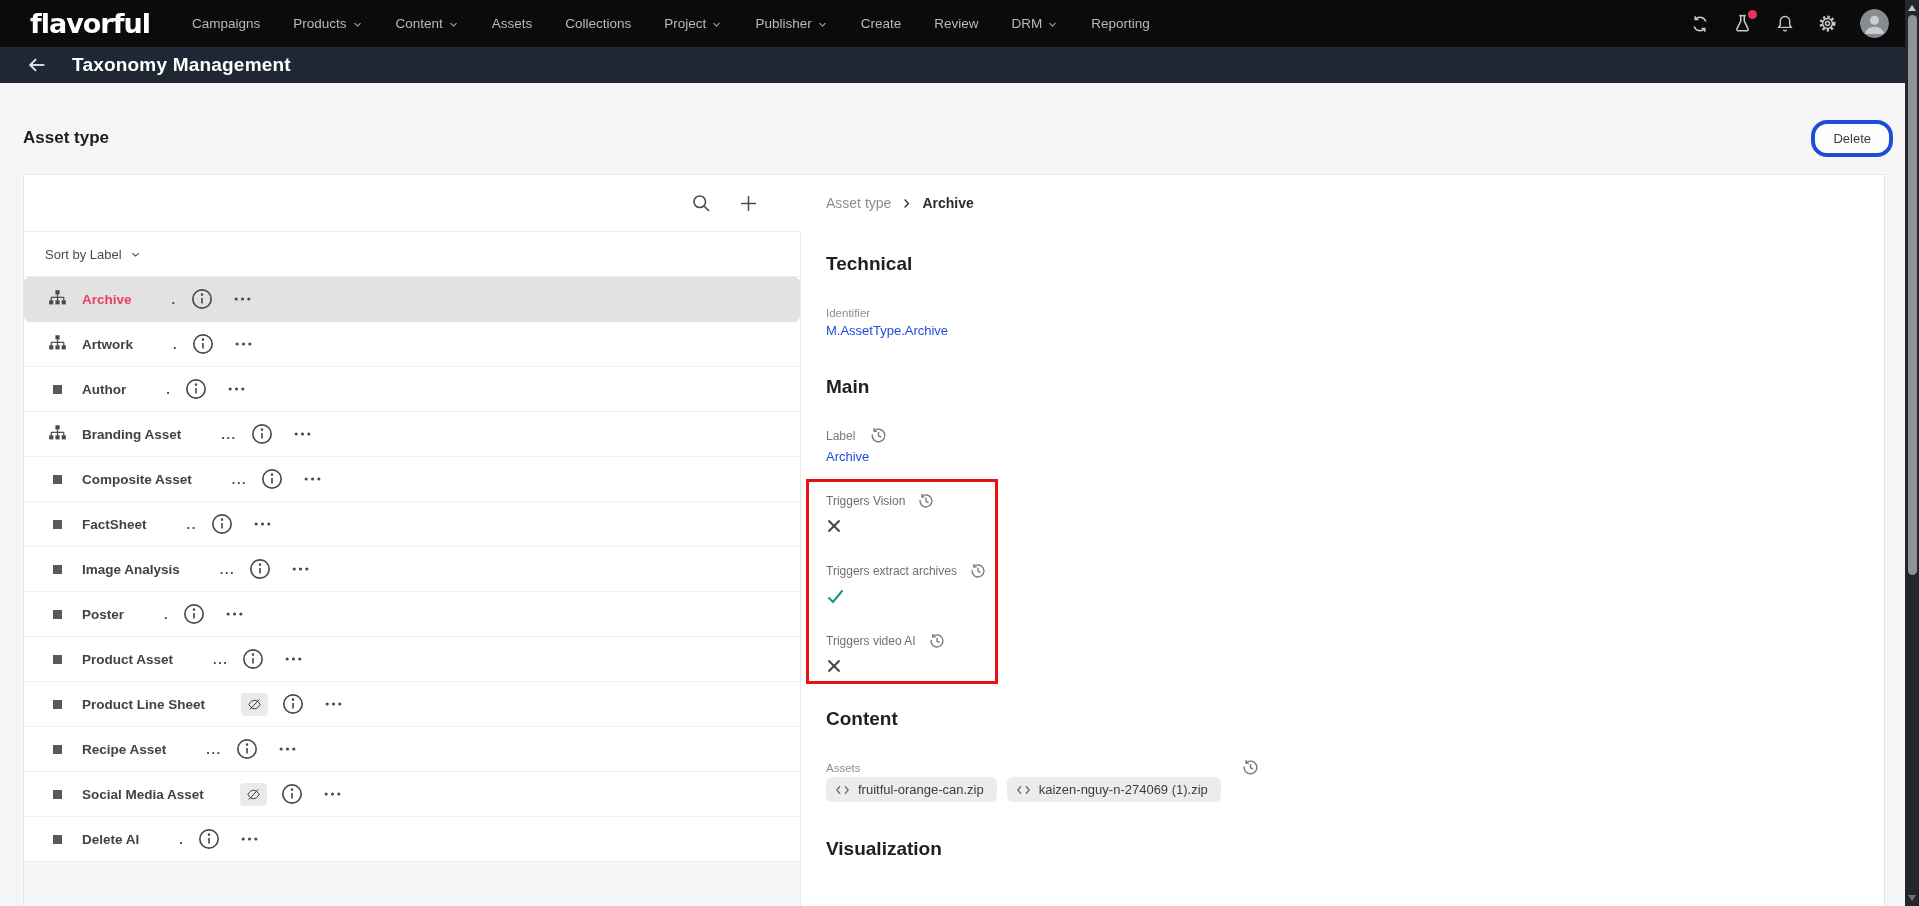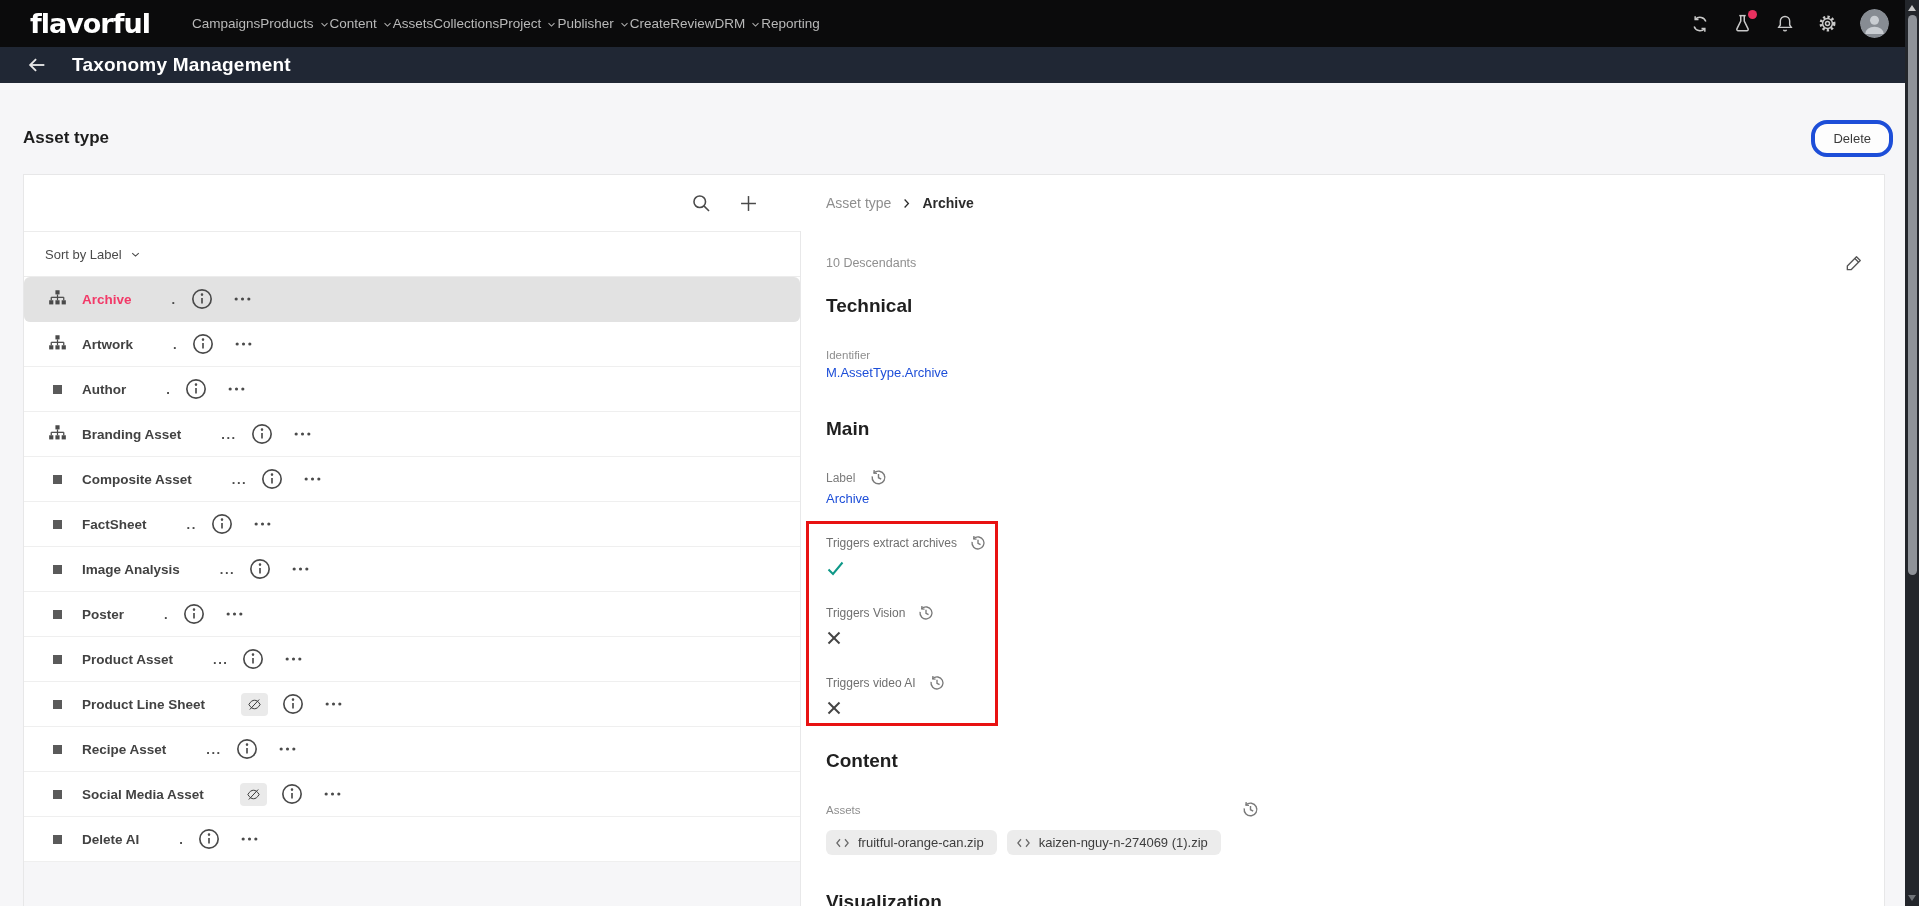--- a/index.html
+++ b/index.html
@@ -12,21 +12,21 @@
   }
   
   .topnav {
     height:47px; background:#0b0b0c; display:flex; align-items:center;
     padding:16px 30px; gap:28px;
   }
   .logo {
     font-family:"DejaVu Sans", sans-serif; font-weight:800; font-size:27px;
     color:#ffffff; letter-spacing:-1px; margin-right:14px; cursor:pointer;
   }
-  .nav-items { display:flex; align-items:center; flex:1; }
+  .nav-items { display:flex; align-items:center; gap:33px; flex:1; }
   .nav-item { display:flex; align-items:center; gap:5px; cursor:pointer; }
   .nav-label { color:#b9b9b9; font-size:13.5px; }
   .nav-caret { display:flex; margin-top:2px; }
   .nav-right { display:flex; align-items:center; gap:22px; }
   .nav-icon { position:relative; display:flex; cursor:pointer; }
   .badge-dot {
     position:absolute; top:-3px; right:-4px; width:9px; height:9px;
     border-radius:50%;
   }
   .avatar { width:29px; height:29px; border-radius:50%; overflow:hidden; display:flex; }
@@ -109,21 +109,21 @@
   .trigger-group { margin-bottom:26px; }
   .trigger-label-row { display:flex; align-items:center; gap:12px; }
   .trigger-label { font-size:12px; color:#6f6f6f; }
   .trigger-mark { margin-top:6px; display:flex; height:20px; align-items:center; }
   .red-box {
     position:absolute; left:-20px; top:-13px; width:192px; height:205px;
     border:3px solid #e81212; pointer-events:none;
   }
   .t-content { margin-top:32px; }
   .assets-row { margin-top:28px; display:flex; align-items:center; justify-content:space-between; width:434px; }
-  .chips { margin-top:11px; display:flex; gap:10px; }
+  .chips { display:flex; gap:10px; }
   .chip {
     background:#ececec; border-radius:6px; padding:5px 13px 5px 9px;
     display:flex; align-items:center; gap:8px; cursor:pointer;
   }
   .chip-text { font-size:13px; color:#3d3d3d; }
   .t-visual { margin-top:36px; }
   
   .scrollbar {
     position:absolute; right:0; top:0; width:14px; height:906px; background:#23262b;
     display:flex; flex-direction:column; align-items:center;
@@ -649,83 +649,74 @@
                 <circle cx="12" cy="4" r="2"></circle>
                 <circle cx="20" cy="4" r="2"></circle>
       </svg>
     </span>
   </div>
 </div>
       <div class="list-filler"></div>
     </aside>
 
     <section class="detail-col">
-      <div class="desc-row">
-        <span class="descendants">10 Descendants</span>
-        <span>
-          <svg width="20" height="20" viewBox="0 0 24 24" fill="none" stroke="#555" stroke-width="1.6" stroke-linejoin="round">
-            <path d="M15 4.5 l4.5 4.5 L8.5 20 H4 v-4.5 L15 4.5 z"></path>
-              <line x1="13" y1="6.5" x2="17.5" y2="11"></line>
-          </svg>
-        </span>
-      </div>
 
       <div class="section-title t-technical">Technical</div>
       <div class="field-label id-label">Identifier</div>
       <div class="field-value">M.AssetType.Archive</div>
 
       <div class="section-title t-main">Main</div>
       <div class="field-label-row label-row">
         <span class="field-label" style="font-size:12px;color:#7c7c7c;">Label</span>
         <span>
           <svg width="19" height="19" viewBox="0 0 24 24" fill="none" stroke="#7a7a7a" stroke-width="1.8">
             <path d="M6.3 6.3 A8 8 0 1 1 4.1 10.6"></path>
             <polyline points="6.6,2.7 6.3,6.5 10.1,6.8"></polyline>
             <polyline points="12,7.6 12,12.3 15.4,14.1"></polyline>
           </svg>
         </span>
       </div>
       <div class="field-value">Archive</div>
 
       <div class="triggers-wrap" id="triggers-wrap">
         <div class="red-box"></div>
-
-  <div class="trigger-group">
-    <div class="trigger-label-row">
-      <span class="trigger-label">Triggers extract archives</span>
-      <span>
-        <svg width="18" height="18" viewBox="0 0 24 24" fill="none" stroke="#7a7a7a" stroke-width="1.8">
-          <path d="M6.3 6.3 A8 8 0 1 1 4.1 10.6"></path>
-          <polyline points="6.6,2.7 6.3,6.5 10.1,6.8"></polyline>
-          <polyline points="12,7.6 12,12.3 15.4,14.1"></polyline>
-        </svg>
-      </span>
-    </div>
-    <div class="trigger-mark">
-  <svg width="19" height="16" viewBox="0 0 19 16" fill="none" stroke="#0e9888" stroke-width="2">
-    <polyline points="2.5,9.5 7,14 16.5,2.5"></polyline>
-  </svg>
-</div>
-  </div>
 
   <div class="trigger-group">
     <div class="trigger-label-row">
       <span class="trigger-label">Triggers Vision</span>
       <span>
         <svg width="18" height="18" viewBox="0 0 24 24" fill="none" stroke="#7a7a7a" stroke-width="1.8">
           <path d="M6.3 6.3 A8 8 0 1 1 4.1 10.6"></path>
           <polyline points="6.6,2.7 6.3,6.5 10.1,6.8"></polyline>
           <polyline points="12,7.6 12,12.3 15.4,14.1"></polyline>
         </svg>
       </span>
     </div>
     <div class="trigger-mark">
   <svg width="16" height="16" viewBox="0 0 16 16" stroke="#444" stroke-width="2">
     <line x1="2.5" y1="2.5" x2="13.5" y2="13.5"></line>
                 <line x1="13.5" y1="2.5" x2="2.5" y2="13.5"></line>
+  </svg>
+</div>
+  </div>
+
+  <div class="trigger-group">
+    <div class="trigger-label-row">
+      <span class="trigger-label">Triggers extract archives</span>
+      <span>
+        <svg width="18" height="18" viewBox="0 0 24 24" fill="none" stroke="#7a7a7a" stroke-width="1.8">
+          <path d="M6.3 6.3 A8 8 0 1 1 4.1 10.6"></path>
+          <polyline points="6.6,2.7 6.3,6.5 10.1,6.8"></polyline>
+          <polyline points="12,7.6 12,12.3 15.4,14.1"></polyline>
+        </svg>
+      </span>
+    </div>
+    <div class="trigger-mark">
+  <svg width="19" height="16" viewBox="0 0 19 16" fill="none" stroke="#0e9888" stroke-width="2">
+    <polyline points="2.5,9.5 7,14 16.5,2.5"></polyline>
   </svg>
 </div>
   </div>
 
   <div class="trigger-group">
     <div class="trigger-label-row">
       <span class="trigger-label">Triggers video AI</span>
       <span>
         <svg width="18" height="18" viewBox="0 0 24 24" fill="none" stroke="#7a7a7a" stroke-width="1.8">
           <path d="M6.3 6.3 A8 8 0 1 1 4.1 10.6"></path>

